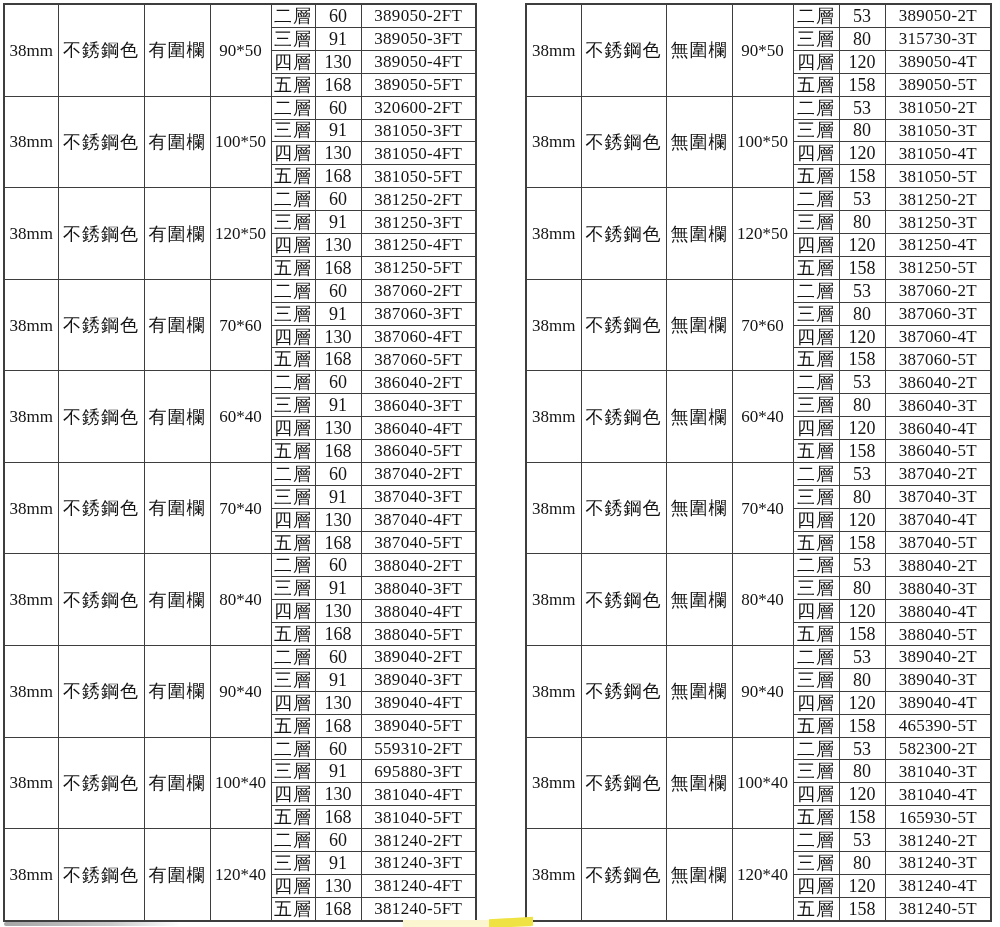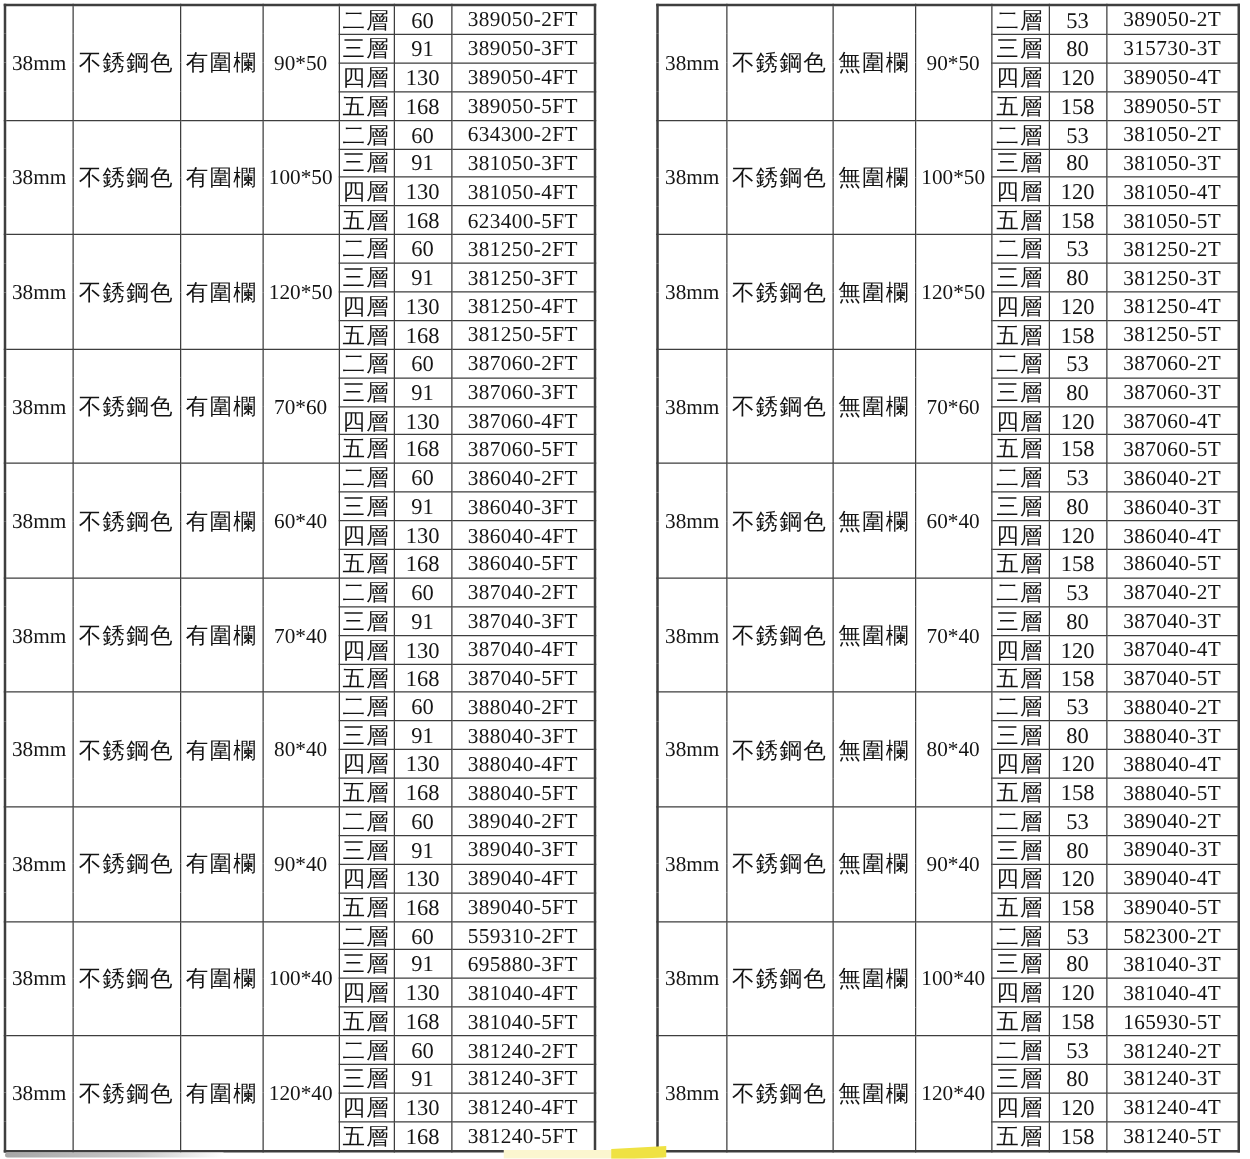--- a/index.html
+++ b/index.html
@@ -105,36 +105,36 @@
           <td class="tier-value-cell">168</td>
           <td class="product-code-cell">389050-5FT</td>
         </tr>
         <tr>
           <td class="pipe-diameter-cell" rowspan="4">38mm</td>
           <td class="finish-cell" rowspan="4">不銹鋼色</td>
           <td class="fence-cell" rowspan="4">有圍欄</td>
           <td class="size-cell" rowspan="4">100*50</td>
           <td class="tier-label-cell">二層</td>
           <td class="tier-value-cell">60</td>
-          <td class="product-code-cell">634300-2FT</td>
+          <td class="product-code-cell">320600-2FT</td>
         </tr>
         <tr>
           <td class="tier-label-cell">三層</td>
           <td class="tier-value-cell">91</td>
           <td class="product-code-cell">381050-3FT</td>
         </tr>
         <tr>
           <td class="tier-label-cell">四層</td>
           <td class="tier-value-cell">130</td>
           <td class="product-code-cell">381050-4FT</td>
         </tr>
         <tr>
           <td class="tier-label-cell">五層</td>
           <td class="tier-value-cell">168</td>
-          <td class="product-code-cell">623400-5FT</td>
+          <td class="product-code-cell">381050-5FT</td>
         </tr>
         <tr>
           <td class="pipe-diameter-cell" rowspan="4">38mm</td>
           <td class="finish-cell" rowspan="4">不銹鋼色</td>
           <td class="fence-cell" rowspan="4">有圍欄</td>
           <td class="size-cell" rowspan="4">120*50</td>
           <td class="tier-label-cell">二層</td>
           <td class="tier-value-cell">60</td>
           <td class="product-code-cell">381250-2FT</td>
         </tr>
@@ -518,21 +518,21 @@
           <td class="product-code-cell">389040-3T</td>
         </tr>
         <tr>
           <td class="tier-label-cell">四層</td>
           <td class="tier-value-cell">120</td>
           <td class="product-code-cell">389040-4T</td>
         </tr>
         <tr>
           <td class="tier-label-cell">五層</td>
           <td class="tier-value-cell">158</td>
-          <td class="product-code-cell">389040-5T</td>
+          <td class="product-code-cell">465390-5T</td>
         </tr>
         <tr>
           <td class="pipe-diameter-cell" rowspan="4">38mm</td>
           <td class="finish-cell" rowspan="4">不銹鋼色</td>
           <td class="fence-cell" rowspan="4">無圍欄</td>
           <td class="size-cell" rowspan="4">100*40</td>
           <td class="tier-label-cell">二層</td>
           <td class="tier-value-cell">53</td>
           <td class="product-code-cell">582300-2T</td>
         </tr>

